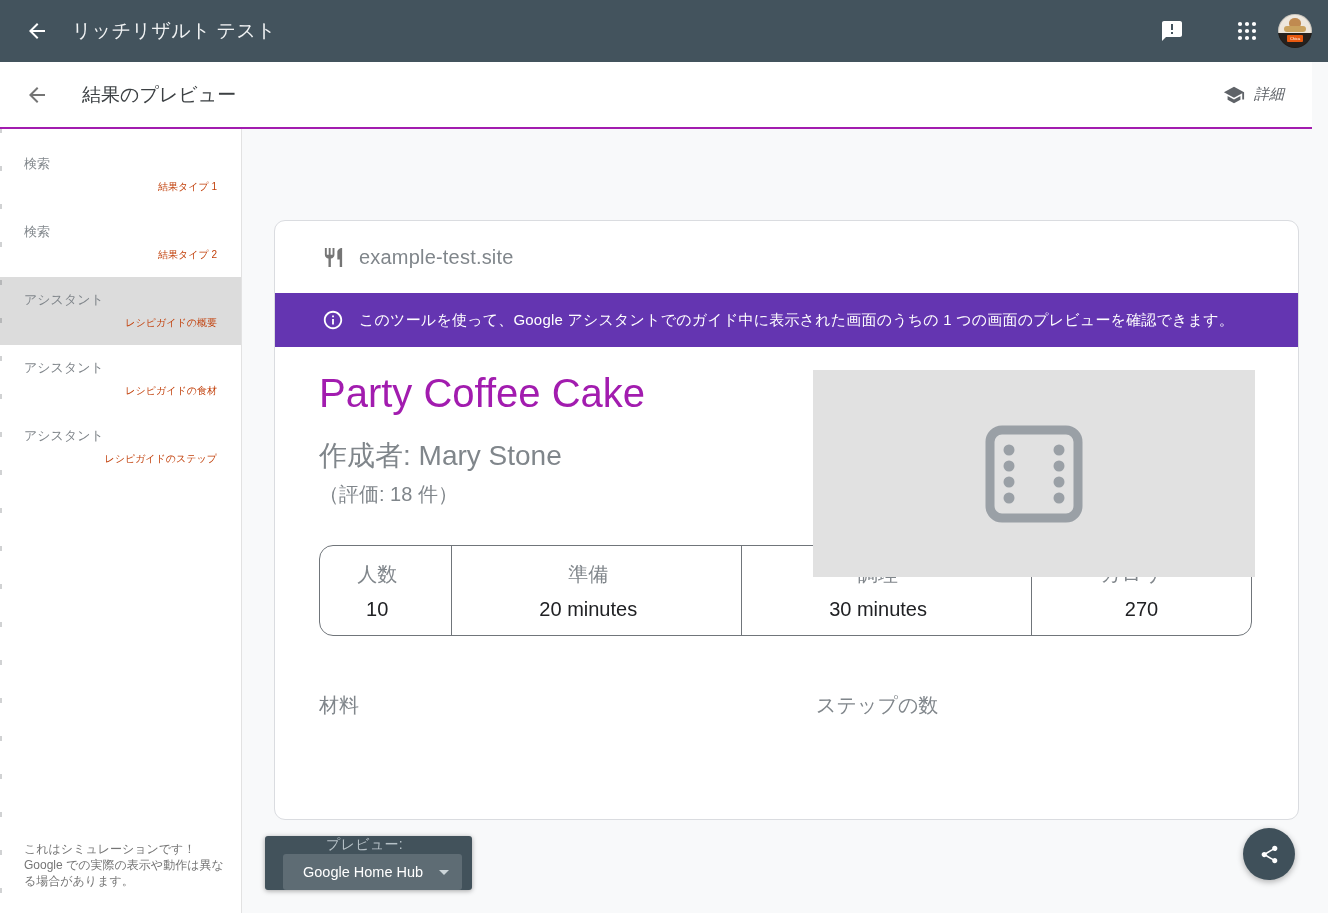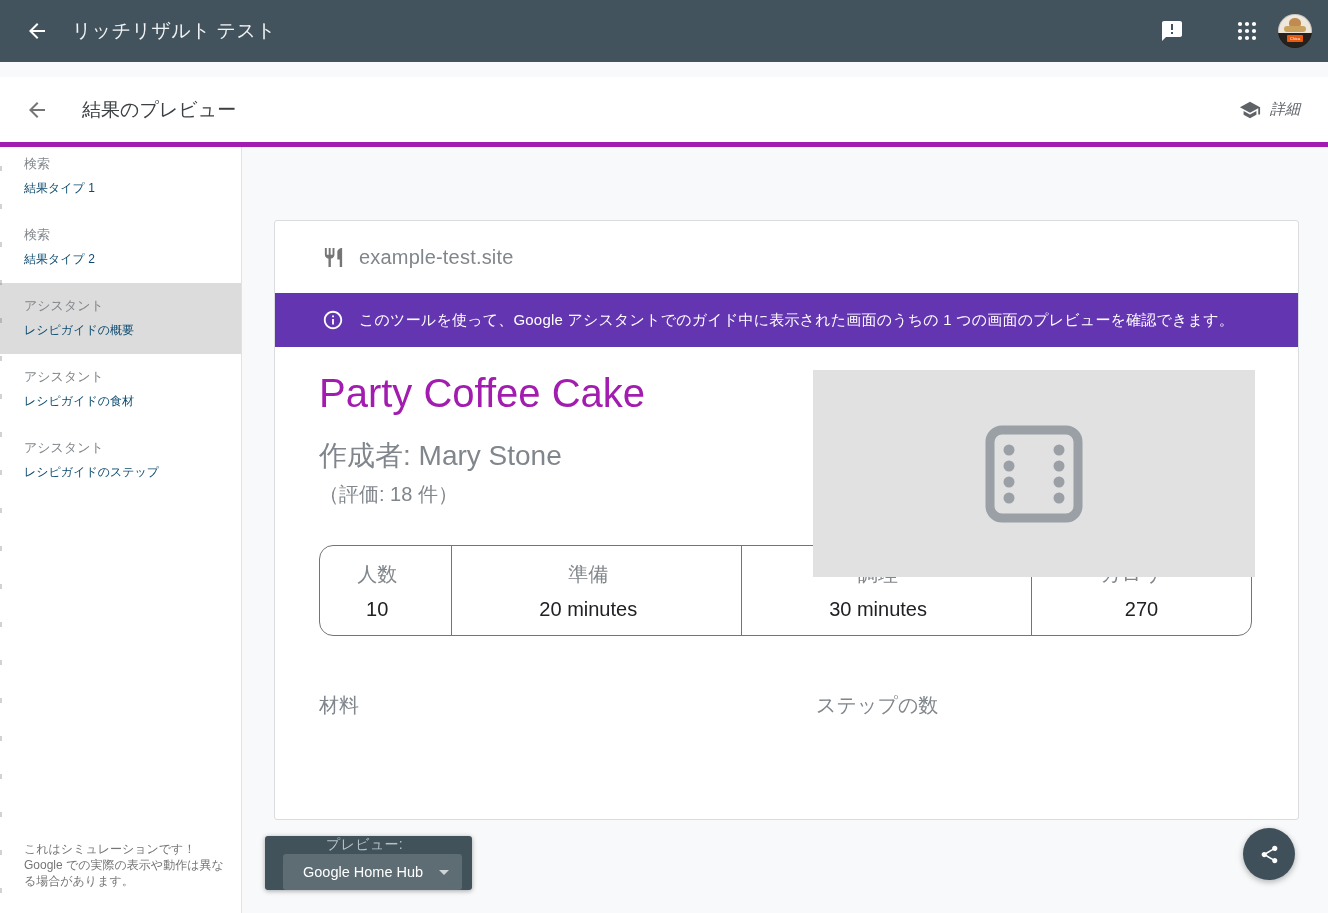--- a/index.html
+++ b/index.html
@@ -13,41 +13,41 @@
   .top-icon{position:absolute;top:19px;width:24px;height:24px;color:#fff;cursor:pointer;}
   .icon-feedback{left:1160px;}
   .icon-apps{left:1235px;}
   .avatar{position:absolute;left:1278px;top:14px;width:34px;height:34px;border-radius:50%;overflow:hidden;cursor:pointer;
     background:linear-gradient(180deg,#efe9df 0%,#ece5da 56%,#26211d 56%,#26211d 100%);box-shadow:inset 0 0 0 1px rgba(0,0,0,.15);}
   .avatar .head{position:absolute;left:11px;top:4px;width:12px;height:10px;border-radius:50% 50% 40% 40%;background:#c08a50;}
   .avatar .visor{position:absolute;left:6px;top:12px;width:22px;height:6px;border-radius:3px;background:#caa25e;}
   .avatar .badge{position:absolute;left:9px;top:21px;width:16px;height:7px;border-radius:1px;background:#e8590f;color:#fff;font-size:4px;line-height:7px;text-align:center;overflow:hidden;}
 
   
-  .subheader{position:absolute;top:62px;left:0;right:0;height:65px;background:#fff;border-bottom:5px solid #a21caf;z-index:20;margin-top:15px;}
+  .subheader{position:absolute;top:62px;left:0;right:16px;height:65px;background:#fff;border-bottom:2px solid #a21caf;z-index:20;}
   .subheader .back{position:absolute;left:25px;top:21px;width:24px;height:24px;color:#757575;cursor:pointer;}
   .subheader .title{position:absolute;left:82px;top:0;line-height:65px;font-size:19px;color:#3c4043;white-space:nowrap;}
   .details{position:absolute;right:28px;top:0;height:65px;display:flex;align-items:center;gap:9px;cursor:pointer;}
   .details svg{width:22px;height:22px;color:#5f6368;}
   .details .lbl{font-size:15px;color:#5f6368;font-style:italic;}
 
   
   .sidebar{position:absolute;top:128px;left:0;bottom:0;width:242px;background:#fff;border-right:1px solid #e2e2e2;box-sizing:border-box;padding-top:13px;z-index:10;}
   .side-item{padding:14px 24px 15px 24px;cursor:pointer;}
   .side-item.selected{background:var(--selected-item-bg,#dcdcdc);}
   .side-cat{font-size:13px;color:#80868b;margin-bottom:7px;}
-  .side-label{font-size:12px;color:#0c4a6e;}
+  .side-label{font-size:10px;color:#c2410c;text-align:right;}
   .side-note{position:absolute;left:24px;bottom:24px;width:200px;font-size:12px;line-height:16px;color:#757575;}
 
   .edge-marks{position:absolute;left:0;top:128px;bottom:0;width:2px;z-index:11;
     background:repeating-linear-gradient(180deg,rgba(70,75,80,.5) 0 5px,transparent 5px 38px);opacity:.5;}
 
   
   .main{position:absolute;top:128px;left:242px;right:0;bottom:0;background:#f8f9fa;}
-  .card{position:absolute;left:32px;top:92px;width:1025px;height:600px;background:#fff;border:1px solid #dadce0;border-radius:3px;box-sizing:border-box;overflow:hidden;}
+  .card{position:absolute;left:32px;top:92px;width:1025px;height:600px;background:#fff;border:1px solid #dadce0;border-radius:11px;box-sizing:border-box;overflow:hidden;}
 
   .site-row{height:72px;display:flex;align-items:center;padding-left:47px;gap:14px;}
   .site-row svg{width:23px;height:23px;color:#757575;flex:none;}
   .site-text{font-size:20px;color:#80868b;letter-spacing:.2px;}
 
   .banner{background:var(--accent-purple,#6435b1);min-height:52px;padding:14px 50px 14px 47px;display:flex;gap:15px;box-sizing:border-box;}
   .banner svg{width:22px;height:22px;color:#fff;flex:none;margin-top:2px;}
   .banner .msg{font-size:15px;line-height:26px;color:#fff;letter-spacing:.2px;}
 
   .recipe{position:relative;padding:22px 46px 0 44px;}

